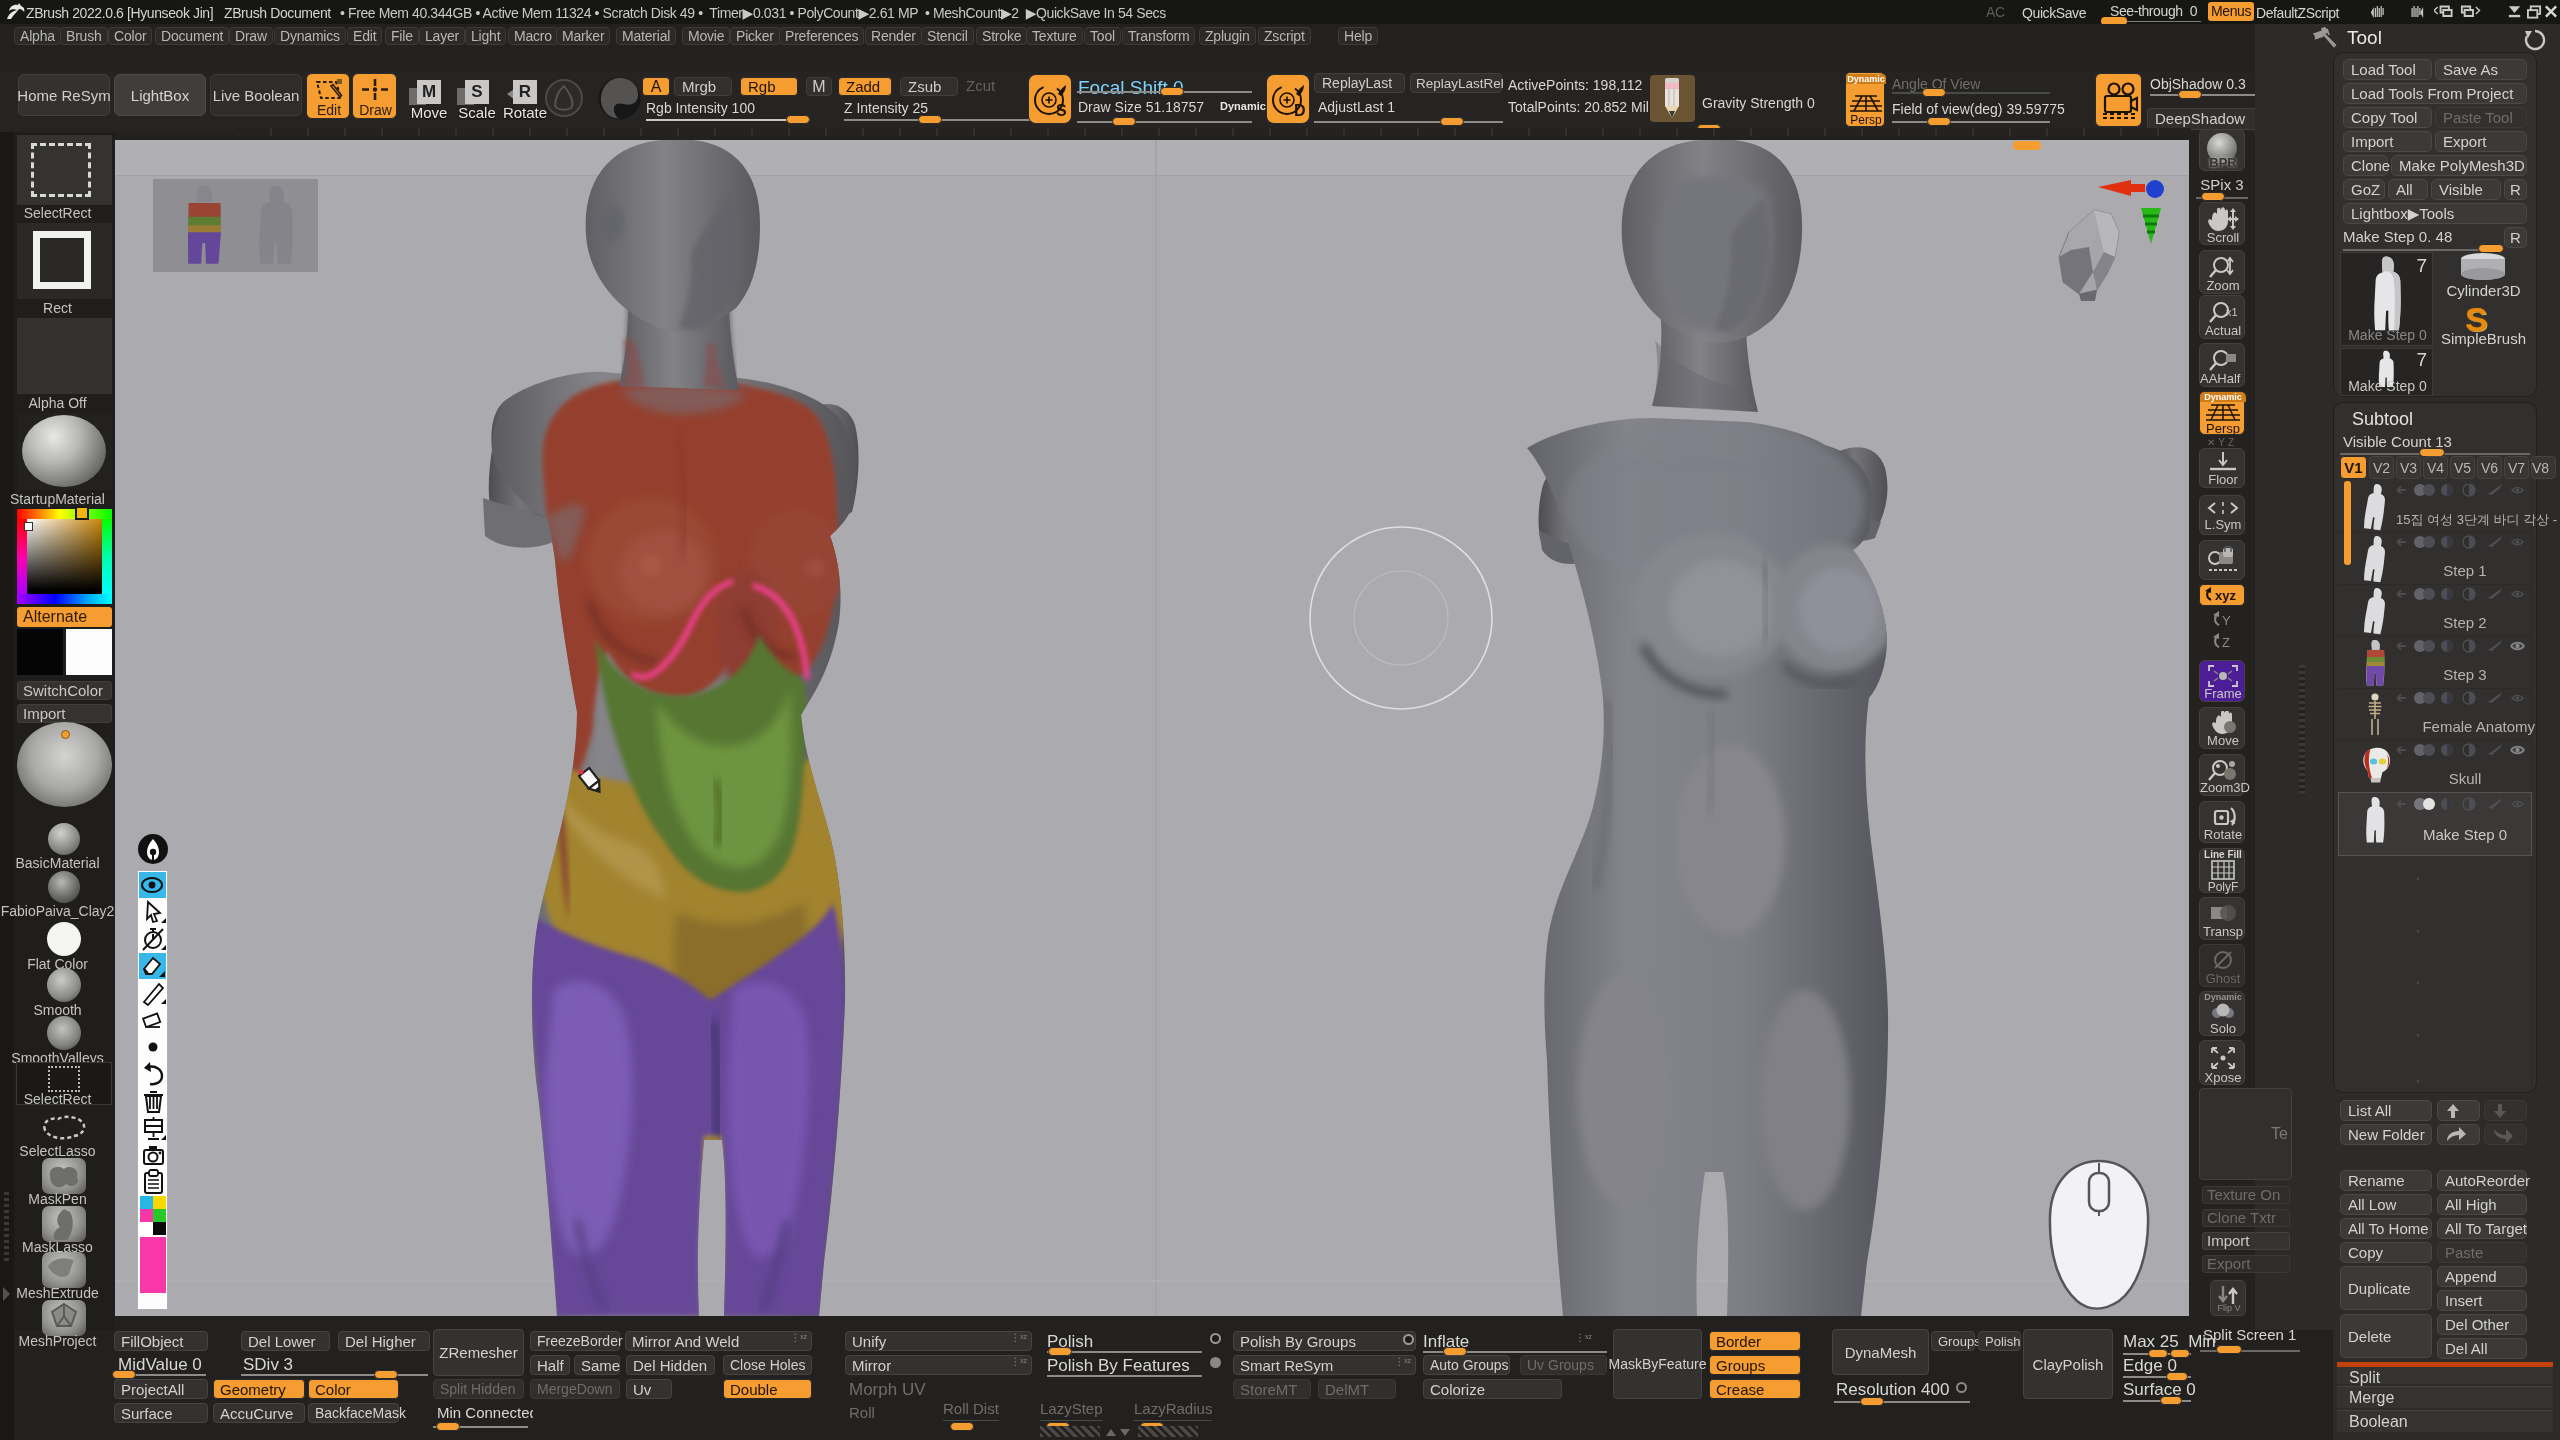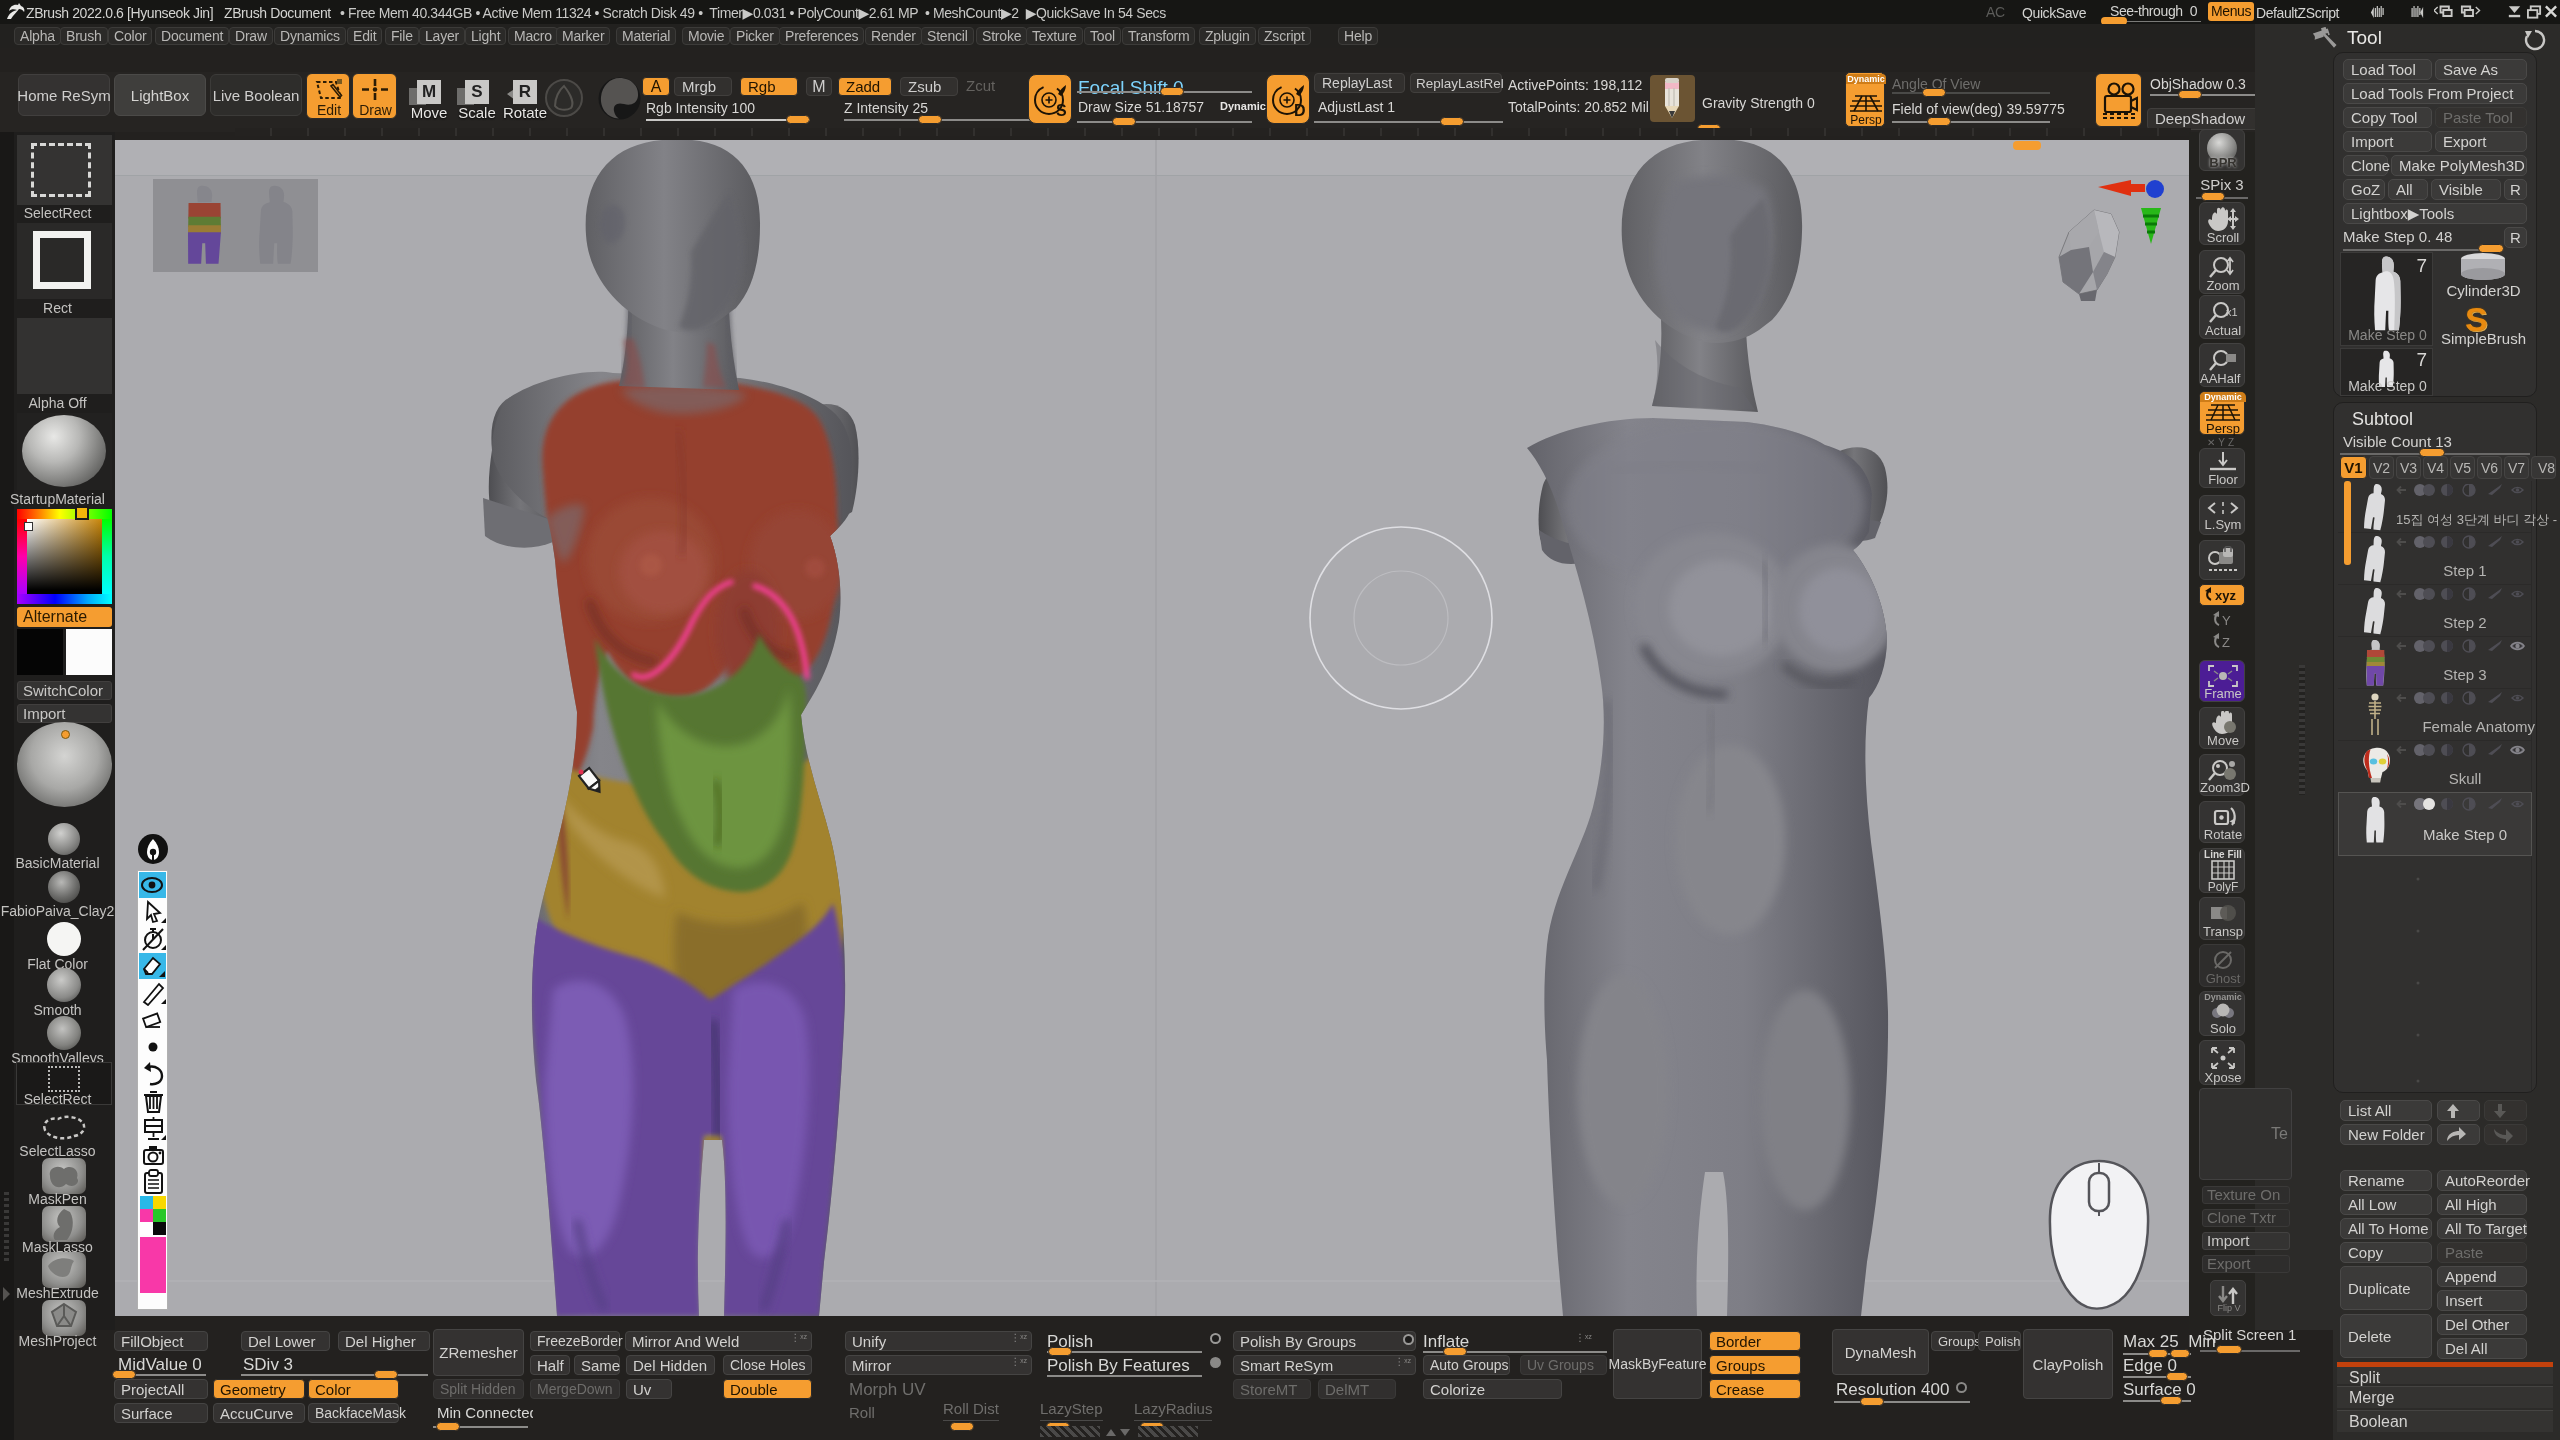--- a/index.html
+++ b/index.html
@@ -844,21 +844,21 @@
   <div class="abs" style="left:2343px;top:433px;font-size:15px;color:#d3d2d0">Visible Count 13</div>
   <div class="slider" style="left:2340px;top:453px;width:190px;background:#6a6968"></div>
   <div class="nub" style="left:2419px;top:448px"></div>
   <div class="abs" style="left:2340px;top:456px;width:27px;height:23px;background:#f59d30;border:1px solid #2a2a2a;border-radius:4px;color:#201400;font-size:15px;font-weight:bold;text-align:center;line-height:22px">V1</div>
   <div class="abs" style="left:2369px;top:456px;width:25px;height:23px;background:#373635;border:1px solid #454443;border-radius:4px;color:#b8b7b5;font-size:14px;text-align:center;line-height:22px">V2</div>
   <div class="abs" style="left:2396px;top:456px;width:25px;height:23px;background:#373635;border:1px solid #454443;border-radius:4px;color:#b8b7b5;font-size:14px;text-align:center;line-height:22px">V3</div>
   <div class="abs" style="left:2423px;top:456px;width:25px;height:23px;background:#373635;border:1px solid #454443;border-radius:4px;color:#b8b7b5;font-size:14px;text-align:center;line-height:22px">V4</div>
   <div class="abs" style="left:2450px;top:456px;width:25px;height:23px;background:#373635;border:1px solid #454443;border-radius:4px;color:#b8b7b5;font-size:14px;text-align:center;line-height:22px">V5</div>
   <div class="abs" style="left:2477px;top:456px;width:25px;height:23px;background:#373635;border:1px solid #454443;border-radius:4px;color:#b8b7b5;font-size:14px;text-align:center;line-height:22px">V6</div>
   <div class="abs" style="left:2504px;top:456px;width:25px;height:23px;background:#373635;border:1px solid #454443;border-radius:4px;color:#b8b7b5;font-size:14px;text-align:center;line-height:22px">V7</div>
-  <div class="abs" style="left:2531px;top:456px;width:25px;height:23px;background:#373635;border:1px solid #454443;border-radius:4px;color:#b8b7b5;font-size:14px;text-align:right;line-height:22px">V8</div>
+  <div class="abs" style="left:2531px;top:456px;width:25px;height:23px;background:#373635;border:1px solid #454443;border-radius:4px;color:#b8b7b5;font-size:14px;text-align:left;line-height:22px">V8</div>
   <div id="subtoollist">
     <svg class="abs" style="left:2338px;top:481px" width="194" height="610" viewBox="0 0 194 610">
       <g fill="none" stroke="#2b2a29" stroke-width="1">
           <path d="M0 51.5 H194 M0 103.5 H194 M0 155.5 H194 M0 207.5 H194 M0 259.5 H194 M0 311.5 H194"></path>
         </g>
       <g fill="#4a4948">
           <circle cx="80" cy="398" r="1.5"></circle>
           <circle cx="80" cy="450" r="1.5"></circle>
           <circle cx="80" cy="502" r="1.5"></circle>
           <circle cx="80" cy="554" r="1.5"></circle>

